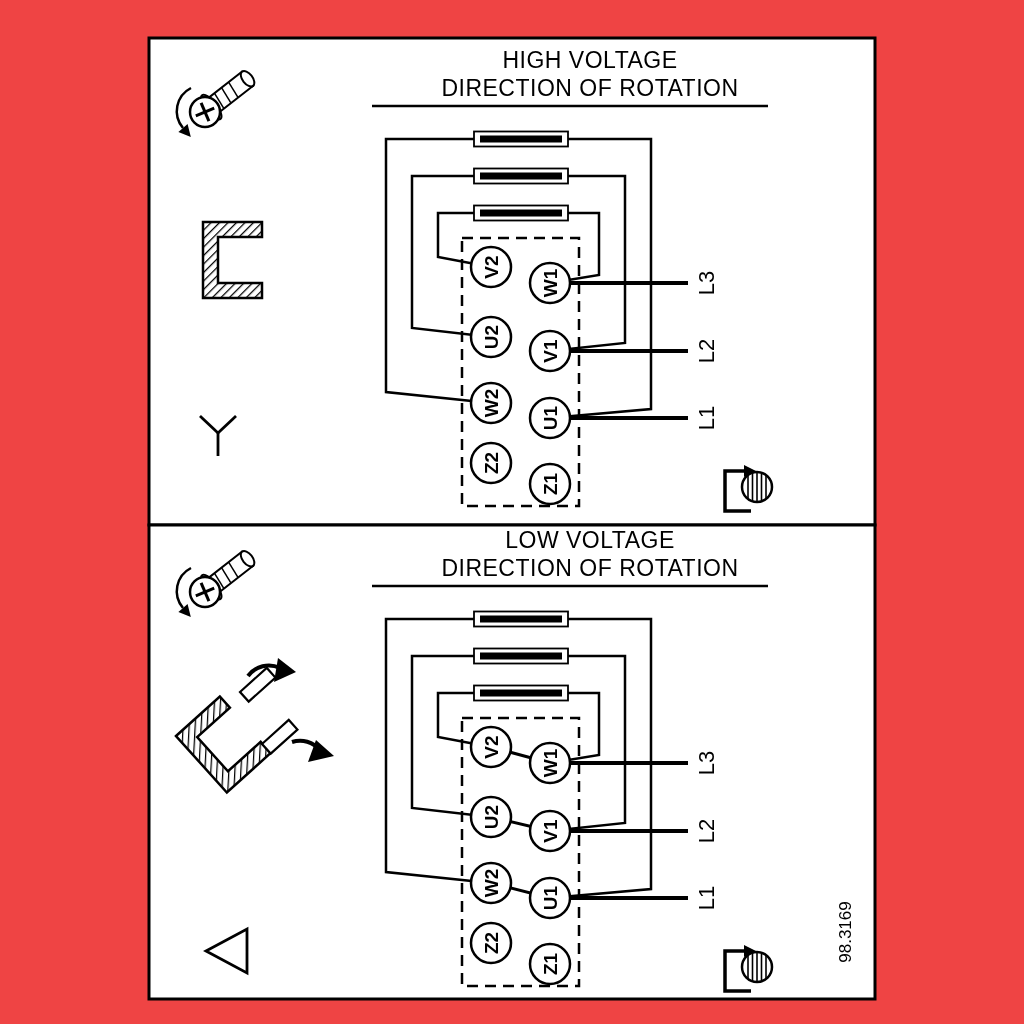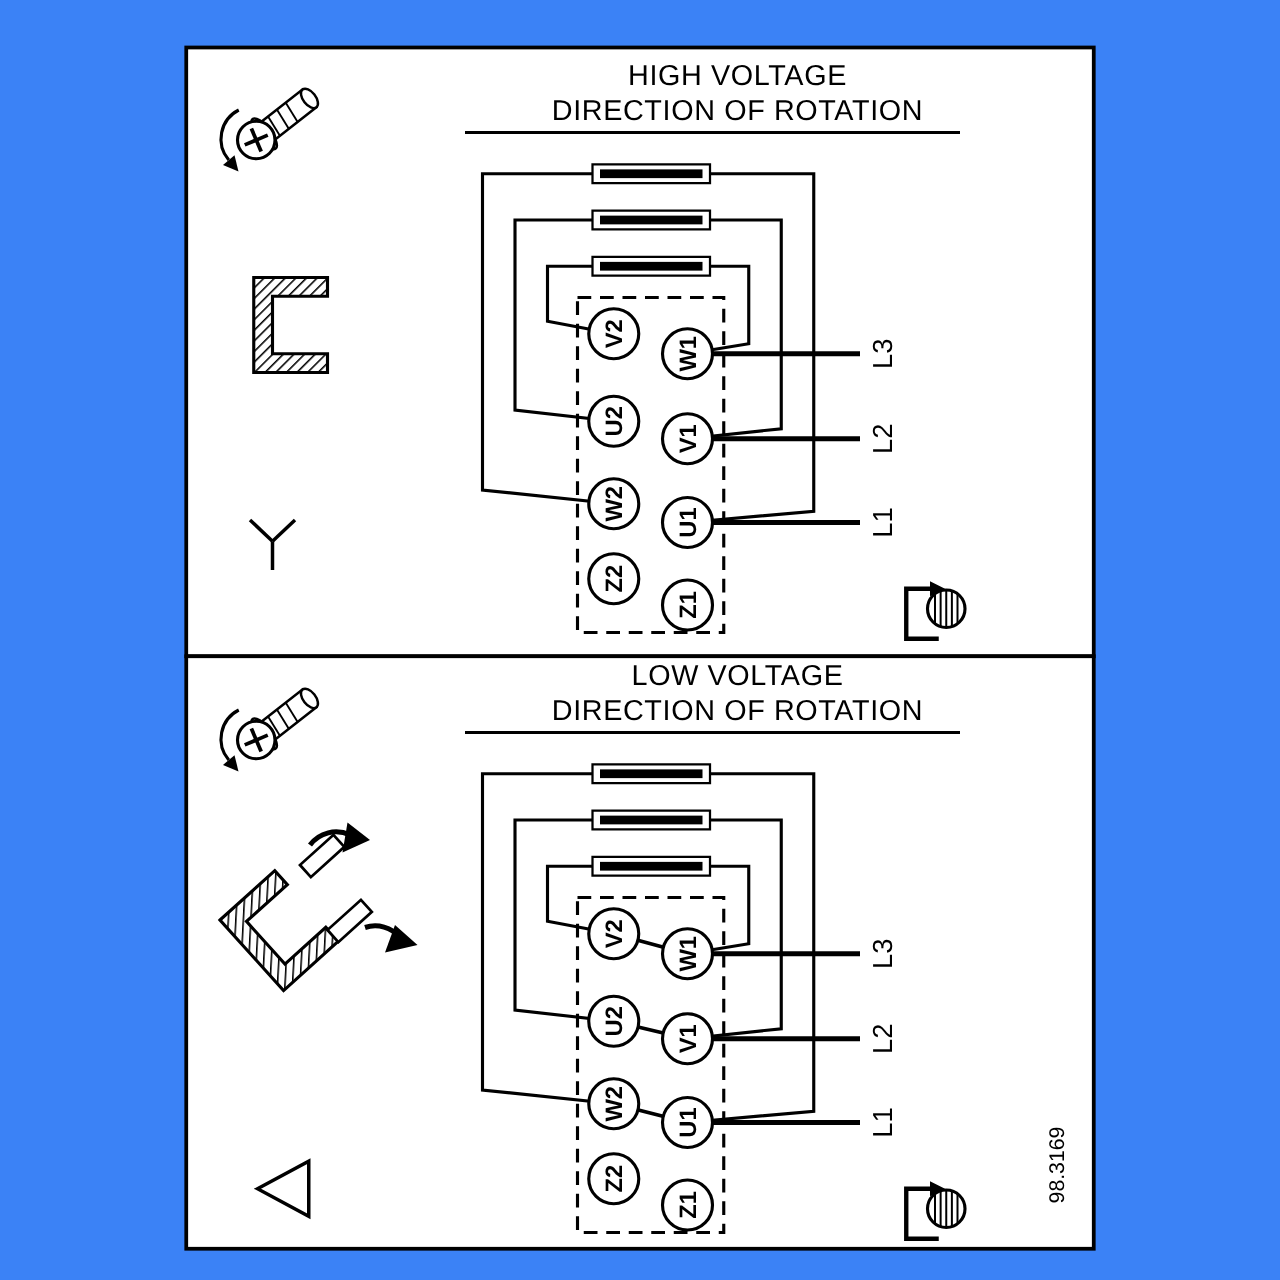--- a/index.html
+++ b/index.html
@@ -7,21 +7,21 @@
     padding: 0;
     background: #ffffff;
     width: 1024px;
     height: 1024px;
     font-family: "Liberation Sans", sans-serif;
   }
   .stage {
     position: relative;
     width: 1024px;
     height: 1024px;
-    background: #3b82f6;
+    background: #ef4444;
   }
   svg text {
     fill: #000000;
     font-family: "Liberation Sans", sans-serif;
   }
   .title-text { font-size: 23px; letter-spacing: 0.5px; }
   .tlabel { font-size: 19px; font-weight: 600; }
   .llabel { font-size: 22px; }
   .fignum { font-size: 17px; }
 </style>

